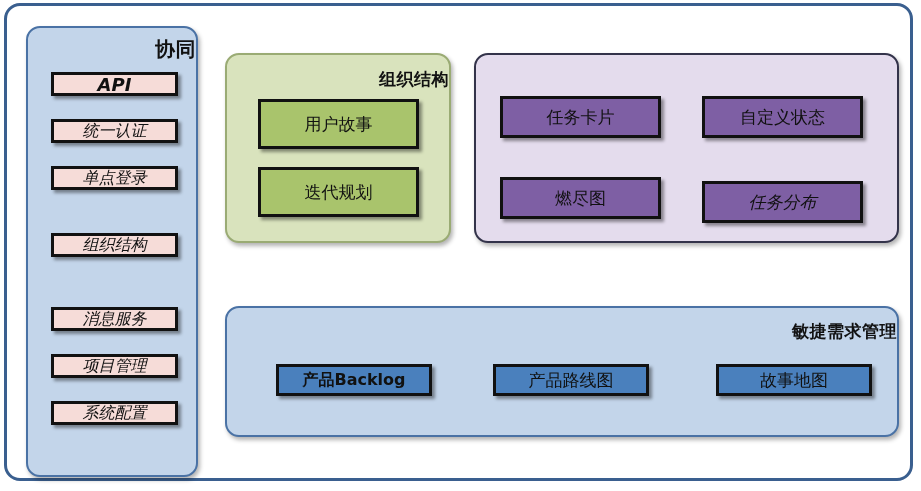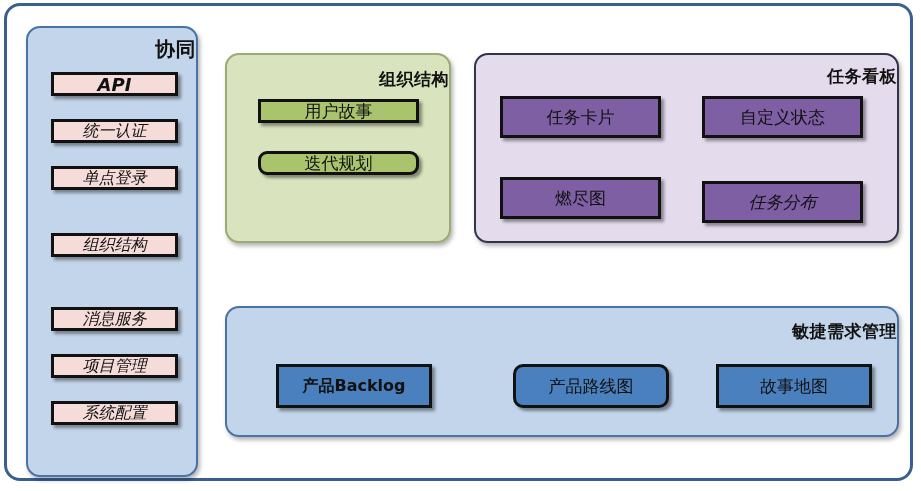--- a/index.html
+++ b/index.html
@@ -91,21 +91,21 @@
     border: 2px solid #9aab74;
   }
   #iteration-title {
     top: 13px;
     font-size: 17px;
   }
   .green-box {
     position: absolute;
     left: 31px;
     width: 161px;
-    height: 24px;
+    height: 50px;
     background: #a9c46c;
     border: 3px solid #111111;
     box-sizing: border-box;
     display: flex;
     align-items: center;
     justify-content: center;
     font-size: 17px;
     color: #111111;
     box-shadow: 3px 3px 3px rgba(0,0,0,0.40);
     font-family: "DejaVu Serif", "Liberation Serif", serif;
@@ -150,21 +150,21 @@
     border: 2px solid #4a72a5;
   }
   #agile-title {
     top: 12px;
     font-size: 17px;
   }
   .blue-box {
     position: absolute;
     top: 56px;
     width: 156px;
-    height: 44px;
+    height: 32px;
     background: #4a80bd;
     border: 3px solid #111111;
     box-sizing: border-box;
     display: flex;
     align-items: center;
     justify-content: center;
     font-size: 17px;
     color: #111111;
     box-shadow: 3px 3px 3px rgba(0,0,0,0.40);
     font-family: "DejaVu Serif", "Liberation Serif", serif;
@@ -189,33 +189,32 @@
     <div class="side-item" style="top:185px;margin-top:20px;">组织结构</div>
     <div class="side-item" style="top:279px;">消息服务</div>
     <div class="side-item" style="top:326px;">项目管理</div>
     <div class="side-item" style="top:373px;">系统配置</div>
   </div>
 
   <div class="panel" id="iteration-panel">
     <div class="panel-title" id="iteration-title">组织结构</div>
 
     <div class="green-box" style="top:44px;">用户故事</div>
-    <div class="green-box" style="top:96px;border-radius:9px;">迭代规划</div>
+    <div class="green-box" style="top:112px;">迭代规划</div>
   </div>
 
   <div class="panel" id="taskboard-panel">
-    <div class="panel-title" id="taskboard-title">任务看板</div>
 
     <div class="purple-box" style="left:24px;  top:41px;">任务卡片</div>
     <div class="purple-box" style="left:226px; top:41px;">自定义状态</div>
     <div class="purple-box" style="left:24px;  top:122px;">燃尽图</div>
     <div class="purple-box" style="left:226px; top:126px;font-style:italic;">任务分布</div>
   </div>
 
   <div class="panel" id="agile-panel">
     <div class="panel-title" id="agile-title">敏捷需求管理</div>
 
     <div class="blue-box mixed" style="left:49px;">产品Backlog</div>
-    <div class="blue-box" style="left:286px;border-radius:10px;">产品路线图</div>
+    <div class="blue-box" style="left:266px;">产品路线图</div>
     <div class="blue-box" style="left:489px;">故事地图</div>
   </div>
 
 </div>
 
 </body></html>

